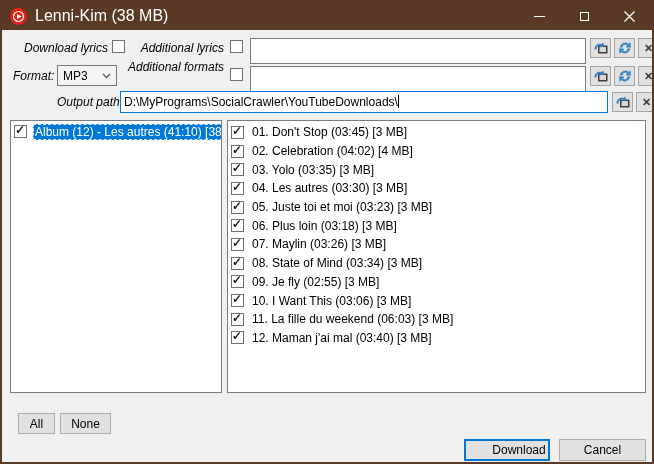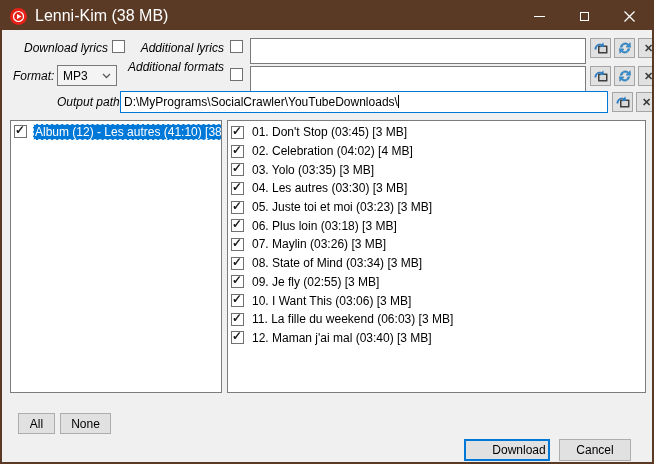--- a/index.html
+++ b/index.html
@@ -230,16 +230,16 @@
         <div class="list-row">
           <span class="checkbox checked"></span>
           <span class="row-label">12. Maman j'ai mal (03:40) [3 MB]</span>
         </div>
       </div>
 
     <button class="btn" style="left:16px; top:383px; width:37px; height:21px;">All</button>
     <button class="btn" style="left:58px; top:383px; width:51px; height:21px;">None</button>
 
     <button class="btn default" style="left:462px; top:409px; width:86px; height:22px;">Download</button>
-    <button class="btn" style="left:557px; top:409px; width:72px; height:22px;">Cancel</button>
+    <button class="btn" style="left:557px; top:409px; width:87px; height:22px;">Cancel</button>
 
   </div>
 </div>
 
 </body></html>

